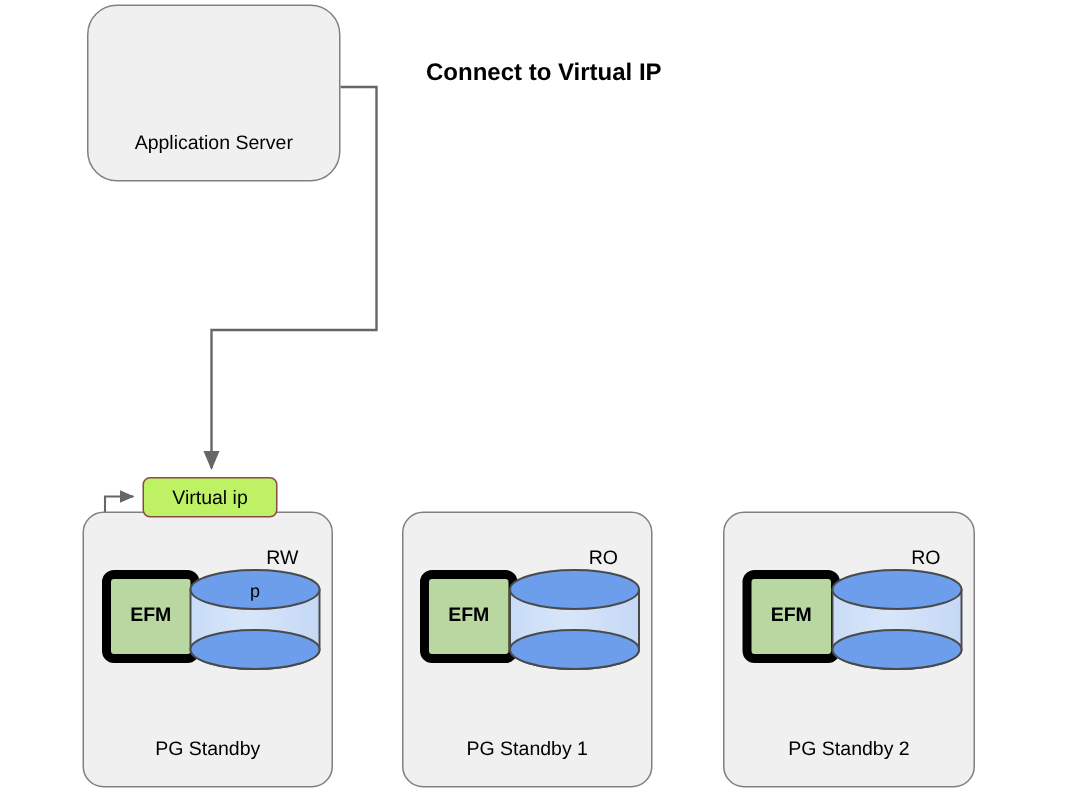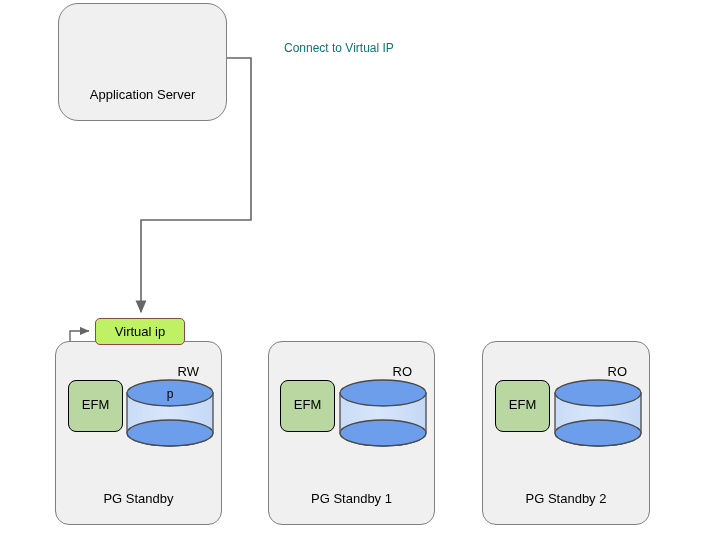--- a/index.html
+++ b/index.html
@@ -56,24 +56,25 @@
     border-radius: 20px;
   }
   #app-server .node-label {
     bottom: 18px;
   }
   
   #annotation {
     position: absolute;
     left: 284px;
     top: 41px;
-    font-size: 12px;
+    font-size: 16px;
     line-height: 15px;
-    color: #0f766e;
-    white-space: nowrap;
+    color: #000000;
+    white-space: nowrap;
+    font-weight: bold;
   }
   
   #virtual-ip {
     left: 95px;
     top: 318px;
     width: 90px;
     height: 27px;
     background: #bef264;
     border: 1px solid #8a4846;
     border-radius: 5px;
@@ -108,22 +109,23 @@
   #pg-primary   .mode-badge { right: 22px; top: 22px; padding-left: 32px; }
   #pg-standby-1 .mode-badge { right: 22px; top: 22px; }
   #pg-standby-2 .mode-badge { right: 22px; top: 22px; }
 
   
   .efm-box {
     position: absolute;
     width: 53px;
     height: 50px;
     background: #b9d7a1;
-    border: 1px solid #000000;
+    border: 6px solid #000000;
     border-radius: 8px;
+    font-weight: bold;
   }
   .efm-box .inner-label {
     display: block;
     width: 100%;
     height: 100%;
     line-height: 48px;
     text-align: center;
     font-size: 13px;
     color: #000000;
   }

